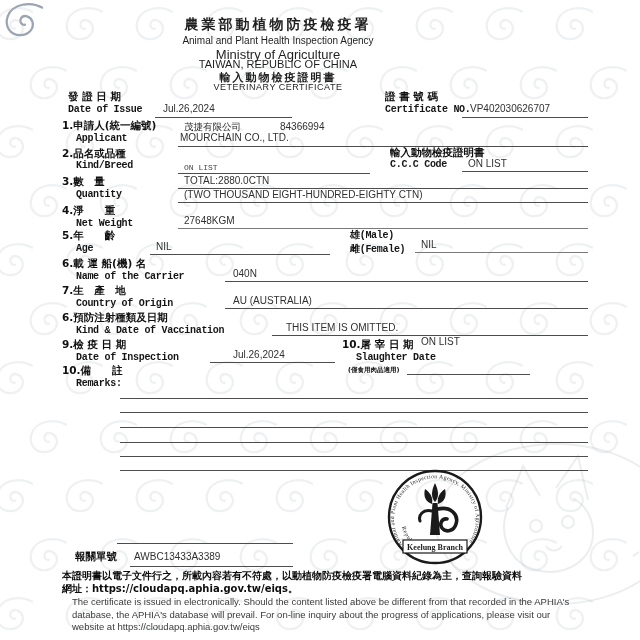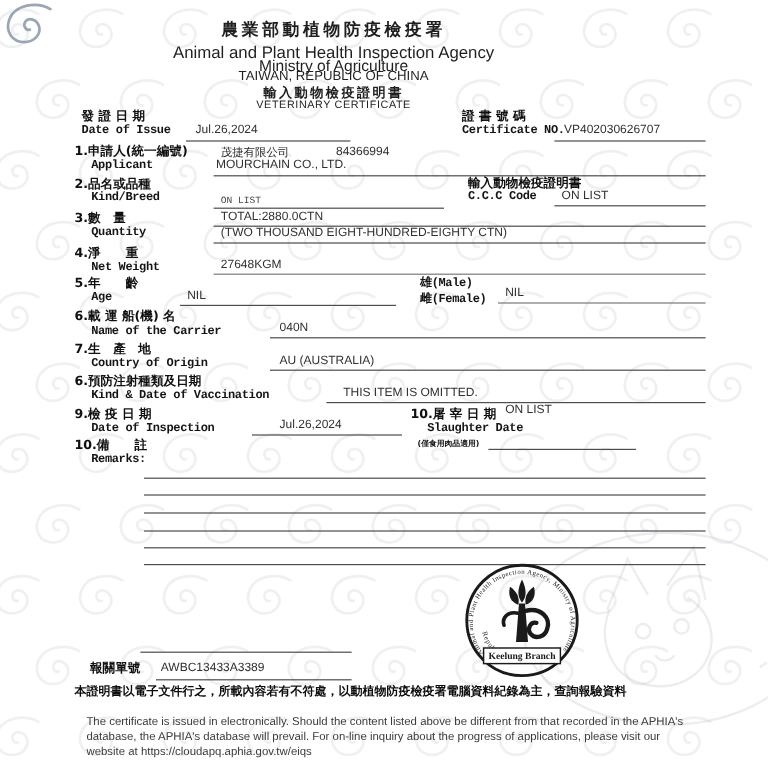--- a/index.html
+++ b/index.html
@@ -340,21 +340,21 @@
       <path d="M160,62 L150,18 L128,50"></path>
       <path d="M80,70 C70,95 80,125 108,132 C140,140 165,120 165,95 C165,80 158,68 145,60"></path>
       <circle cx="108" cy="88" r="6"></circle>
       <circle cx="140" cy="84" r="6"></circle>
       <path d="M118,108 C122,114 130,114 134,108"></path>
       <path d="M205,118 l6,-4 M212,126 l7,-2"></path>
     </g>
   </svg>
 
   <div class="hdr" style="top:16px;font-family:'DejaVu Sans',sans-serif;font-weight:bold;font-size:14px;letter-spacing:3px;">農業部動植物防疫檢疫署</div>
-  <div class="hdr" style="top:35px;font-size:14px;">Animal and Plant Health Inspection Agency</div>
+  <div class="hdr" style="top:35px;font-size:10px;">Animal and Plant Health Inspection Agency</div>
   <div class="hdr" style="top:47px;font-size:13px;">Ministry of Agriculture</div>
   <div class="hdr" style="top:58px;font-size:11px;">TAIWAN, REPUBLIC OF CHINA</div>
   <div class="hdr" style="top:70px;font-family:'DejaVu Sans',sans-serif;font-weight:bold;font-size:11px;letter-spacing:2px;">輸入動物檢疫證明書</div>
   <div class="hdr" style="top:82px;font-size:9px;letter-spacing:0.5px;">VETERINARY CERTIFICATE</div>
 
   <div class="abs lzh" style="left:68px;top:90px;">發 證 日 期</div>
   <div class="abs len" style="left:68px;top:104px;">Date of Issue</div>
   <div class="abs v" style="left:163px;top:103px;">Jul.26,2024</div>
   <div class="uline" style="left:155px;top:117px;width:137px;"></div>
 
@@ -458,15 +458,16 @@
     <rect x="28" y="83" width="64" height="13" fill="#ffffff" stroke="#1a1a1a" stroke-width="1.2"></rect>
     <text x="60" y="92.5" text-anchor="middle" font-family="Liberation Serif, serif" font-weight="bold" font-size="8" fill="#1a1a1a">Keelung Branch</text>
   </svg>
 
   <div class="uline" style="left:117px;top:543px;width:176px;"></div>
   <div class="abs lzh" style="left:75px;top:550px;">報關單號</div>
   <div class="abs v" style="left:134px;top:551px;">AWBC13433A3389</div>
   <div class="uline" style="left:130px;top:566px;width:163px;"></div>
 
   <div class="abs footzh" style="left:62px;top:569px;">本證明書以電子文件行之，所載內容若有不符處，以動植物防疫檢疫署電腦資料紀錄為主，查詢報驗資料</div>
+  <div class="abs footzh" style="left:62px;top:582px;">網址：https://cloudapq.aphia.gov.tw/eiqs。</div>
   <div class="abs footen" style="left:62px;top:596px;width:508px;">The certificate is issued in electronically. Should the content listed above be different from that recorded in the APHIA's database, the APHIA's database will prevail. For on-line inquiry about the progress of applications, please visit our website at https://cloudapq.aphia.gov.tw/eiqs</div>
 
 </div>
 
 </body></html>

